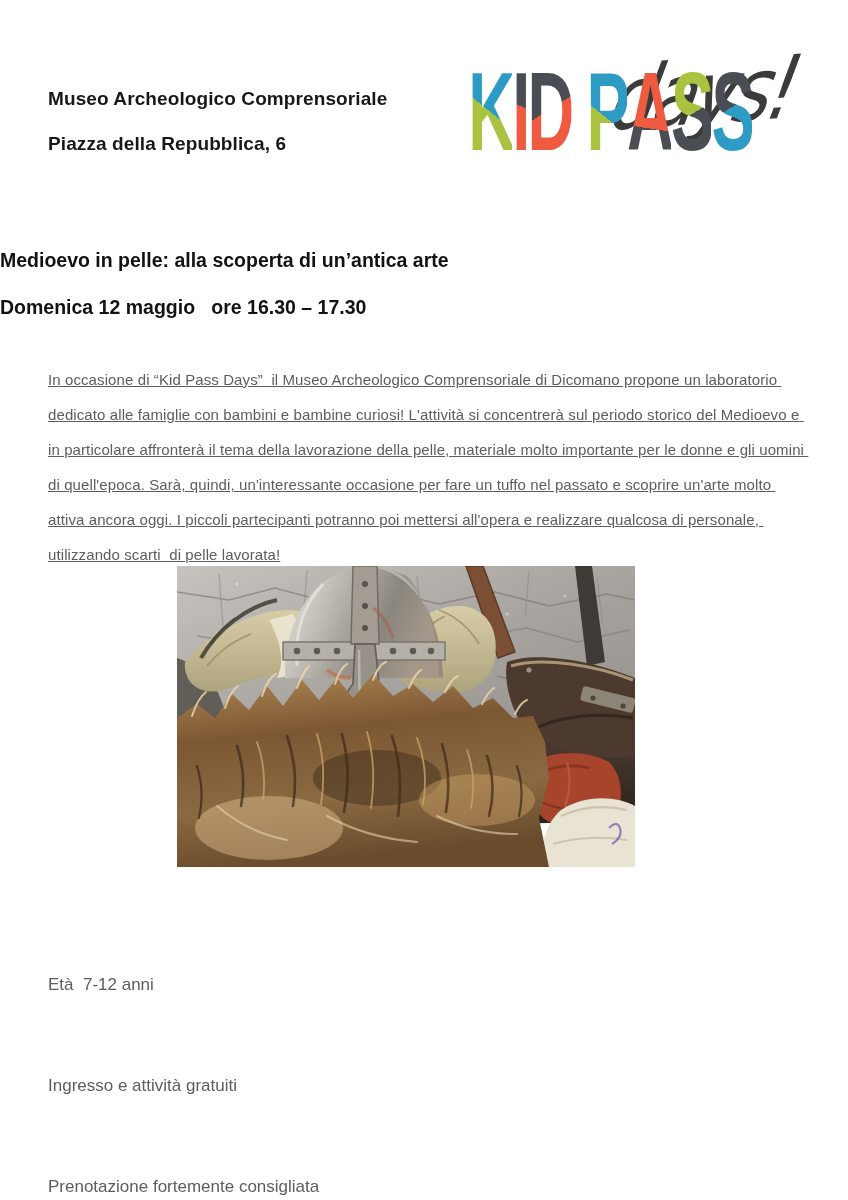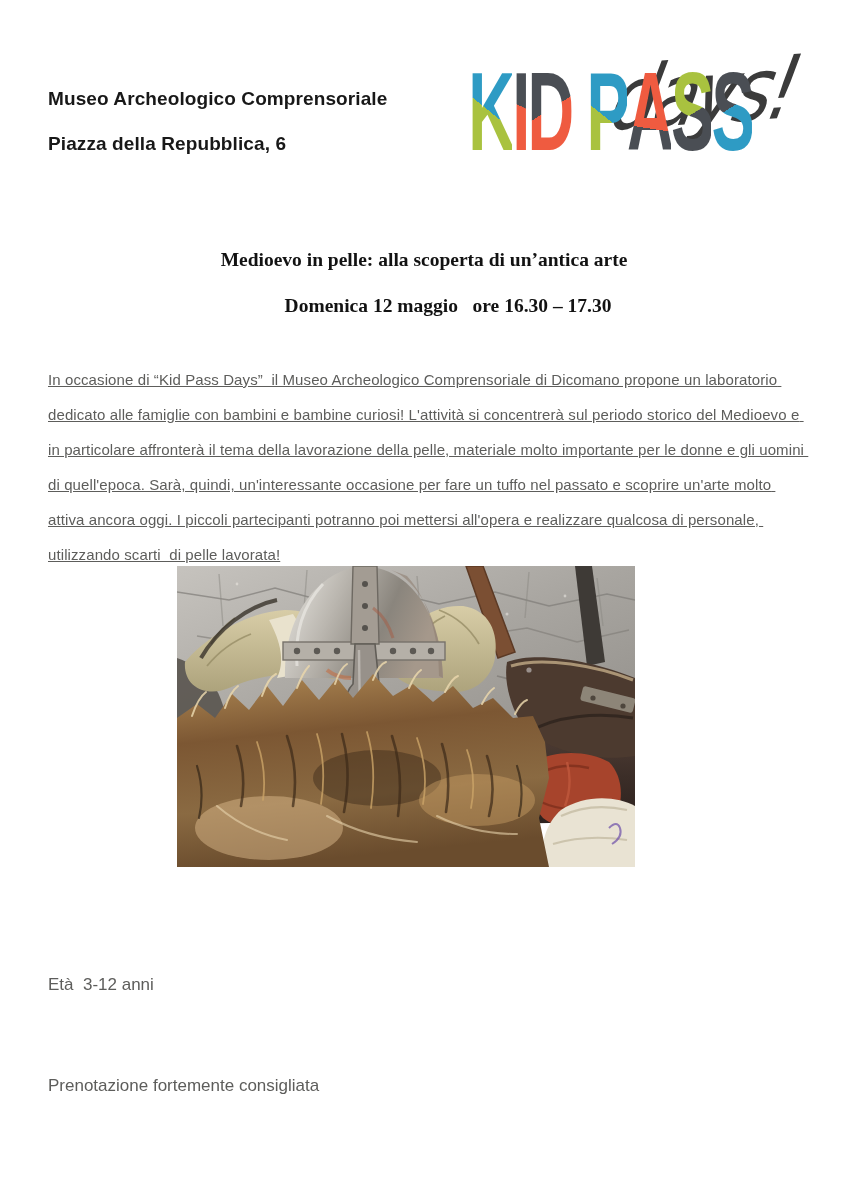--- a/index.html
+++ b/index.html
@@ -27,23 +27,23 @@
   }
   .ll.word-gap{margin-left:26px;}
   .logo-days{
     position:absolute;top:-4px;right:-4px;z-index:1;
     font-size:88px;line-height:88px;font-style:italic;
     font-family:"DejaVu Sans",sans-serif;letter-spacing:-5px;
     transform:skewX(-16deg) rotate(-4deg) scaleX(.82);
     transform-origin:bottom left;
   }
   
-  .event-head{position:absolute;left:0;right:0;top:249px;text-align:center;color:#121212;font-family:Liberation Serif, serif;}
+  .event-head{position:absolute;left:0;right:0;top:249px;color:#121212;}
   .event-title{font-size:19.5px;font-weight:bold;white-space:pre-wrap;}
-  .event-datetime{font-size:19.5px;font-weight:bold;margin-top:24px;white-space:pre-wrap;padding-left:48px;}
+  .event-datetime{font-size:19.5px;font-weight:bold;margin-top:24px;white-space:pre-wrap;}
   
   .event-desc{
     position:absolute;left:48px;top:362px;width:758px;
     font-size:15px;line-height:35px;color:#5d5d5b;
     white-space:pre-wrap;letter-spacing:.1px;text-decoration:underline;
   }
   
   .photo{position:absolute;left:177px;top:566px;width:458px;height:301px;}
   .photo svg{display:block;width:100%;height:100%;}
   
@@ -206,20 +206,21 @@
         <path d="M15,150 q6,-18 14,-24 M48,142 q5,-16 13,-22 M85,130 q6,-18 14,-22 M120,122 q6,-16 12,-22 M158,118 q5,-16 12,-20 M196,114 q6,-16 13,-18 M232,122 q6,-14 12,-18 M268,126 q7,-14 13,-16 M305,138 q6,-12 12,-16 M338,148 q6,-12 12,-14" fill="none" stroke="#e9d6ac" stroke-width="2" stroke-linecap="round" opacity=".85"></path>
         <path d="M60,180 q10,30 4,60 M110,170 q12,34 6,70 M165,168 q10,36 2,78 M215,170 q12,36 6,80 M265,178 q10,32 4,68 M310,190 q10,30 2,60" fill="none" stroke="#3c2a18" stroke-width="2.6" stroke-linecap="round" opacity=".7"></path>
         <path d="M80,176 q10,28 6,58 M140,168 q10,32 4,70 M190,166 q10,34 4,76 M240,172 q12,32 6,66 M290,184 q10,28 4,58" fill="none" stroke="#caa468" stroke-width="1.8" stroke-linecap="round" opacity=".8"></path>
         <path d="M40,240 q30,26 70,34 M150,250 q40,22 90,26 M260,250 q36,18 80,18" fill="none" stroke="#e7d3ae" stroke-width="2" stroke-linecap="round" opacity=".6"></path>
         <path d="M20,200 q8,26 2,52 M340,200 q8,24 2,50" fill="none" stroke="#241a10" stroke-width="2.2" stroke-linecap="round" opacity=".6"></path>
       </g>
     </svg>
   </div>
 
   <div class="details">
-    <div>Età  3-12 anni</div>
+    <div>Età  7-12 anni</div>
+    <div>Ingresso e attività gratuiti</div>
     <div>Prenotazione fortemente consigliata</div>
     
     
     
   </div>
 
 </div>
 
 </body></html>

